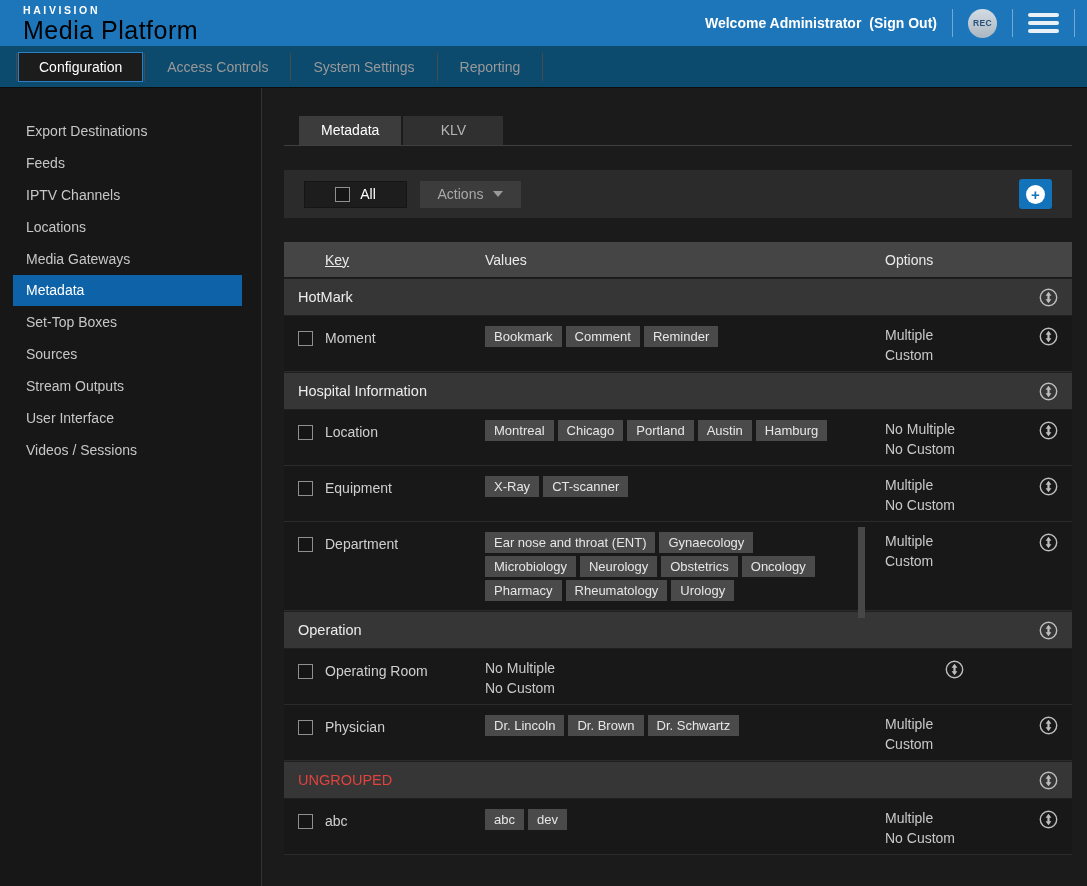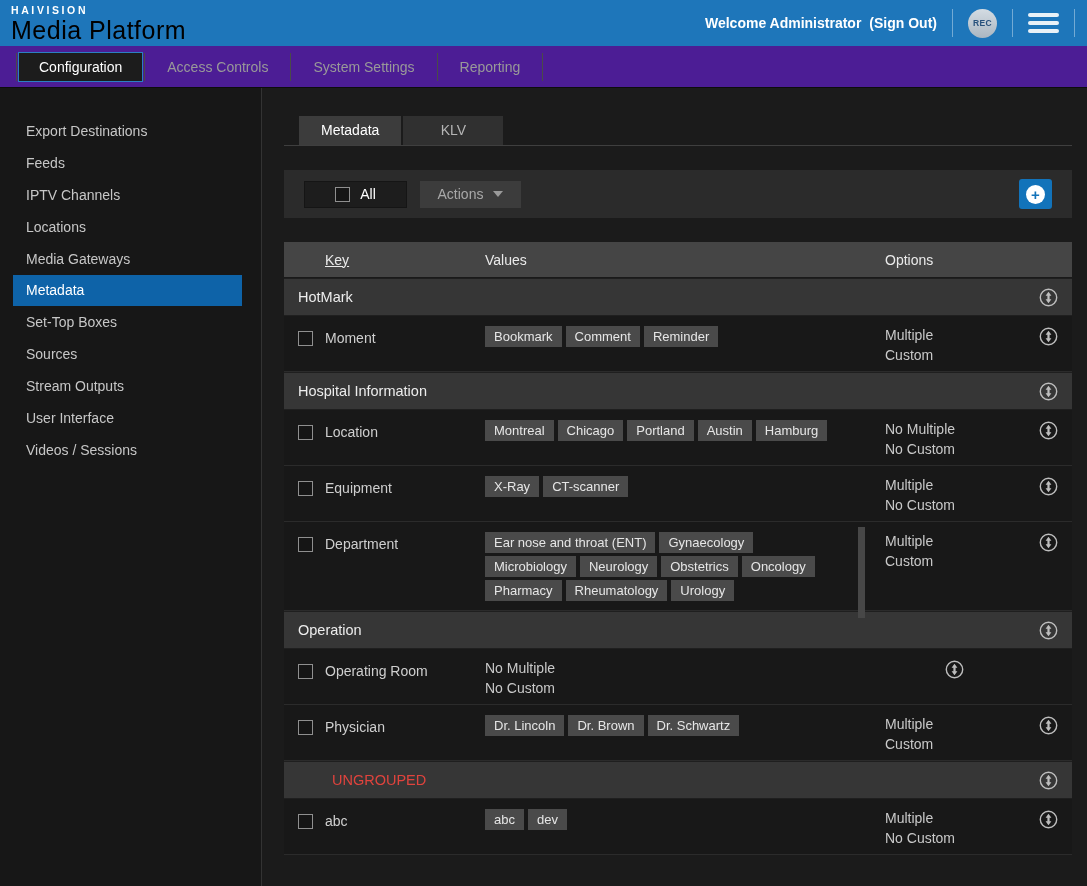--- a/index.html
+++ b/index.html
@@ -2,36 +2,36 @@
 <html style="--header-blue: #1e76ba; --selected-blue: #0e63a8; --add-blue: #1273ba; --ungrouped-red: #e0433d; --tab-active-bg: #3c3c3c; --toolbar-bg: #2b2b2b; --thead-bg: #454545; --group-bg: #363636;"><head>
 <meta charset="utf-8">
 <style>
   * { margin:0; padding:0; box-sizing:border-box; }
   html,body { width:1087px; height:886px; background:#1b1b1b; overflow:hidden;
     font-family:"Liberation Sans","DejaVu Sans",sans-serif; font-size:14px; color:#c9c9c9; }
   .app { width:1087px; height:886px; display:flex; flex-direction:column; }
 
   
   .topbar { height:46px; background:var(--header-blue,#1e76ba); display:flex; align-items:center; flex-shrink:0; }
-  .brand { margin-left:11px; display:flex; flex-direction:column; }
+  .brand { margin-left:23px; display:flex; flex-direction:column; }
   .brand-top { color:#fff; font-size:10.5px; font-weight:bold; letter-spacing:2.6px; line-height:12px; margin-top:2px; }
   .brand-bottom { color:#000000; font-size:25px; font-weight:300; letter-spacing:.5px; line-height:29px; }
   .topbar-right { margin-left:auto; display:flex; align-items:center; }
   .welcome-wrap { color:#fff; font-weight:bold; font-size:14px; }
   .welcome-wrap .signout { margin-left:8px; cursor:pointer; }
   .vdiv { width:1px; height:28px; background:rgba(255,255,255,.38); margin:0 15px; }
   .rec-badge { width:29px; height:29px; border-radius:50%; background:linear-gradient(#d4dce3,#aab6c1);
     color:#27517c; font-size:8.5px; font-weight:bold; display:flex; align-items:center; justify-content:center;
     letter-spacing:.3px; cursor:pointer; }
   .hamburger { background:none; border:none; display:flex; flex-direction:column; gap:4px; cursor:pointer; padding:2px 0; }
   .hamburger span { display:block; width:31px; height:4px; border-radius:2px; background:#e9f1f7; }
   .topbar-right .edge { margin-right:12px; }
 
   
-  .navbar { height:42px; background:#4c1d95; display:flex; align-items:center; padding-left:16px;
+  .navbar { height:42px; background:#0c4a6e; display:flex; align-items:center; padding-left:16px;
     border-bottom:1px solid #0d0d0d; flex-shrink:0; }
   .nav-divider { width:1px; height:28px; background:#4a4a4a; }
   .nav-item { height:30px; line-height:28px; padding:0 20px; margin:0 1px; background:none; border:1px solid transparent;
     color:#999; font-size:14px; font-family:inherit; cursor:pointer; }
   .nav-item.active { border-color:#2b7fc2; background:#1c1c1c; color:#fff; }
 
   
   .main { flex:1; display:flex; min-height:0; }
   .sidebar { width:262px; background:#171717; border-right:1px solid #333; padding-top:27px; flex-shrink:0; }
   .side-item { height:32px; line-height:32px; padding-left:26px; color:#c7c7c7; font-size:14px; cursor:pointer; }
@@ -58,21 +58,21 @@
   .plus-circle { width:19px; height:19px; border-radius:50%; background:#fff; color:var(--add-blue,#1273ba);
     font-weight:bold; font-size:15px; line-height:19px; text-align:center; }
 
   
   .table { margin-top:24px; }
   .grid { display:grid; grid-template-columns:201px 400px 139px 48px; }
   .thead { height:36px; background:var(--thead-bg,#454545); color:#eaeaea; align-items:center; border-bottom:1px solid #1a1a1a; }
   .th-key { padding-left:41px;text-decoration:underline; }
   .group-row { height:38px; background:var(--group-bg,#363636); align-items:center; border-bottom:1px solid #1f1f1f; border-top:1px solid #1f1f1f; }
   .group-name { grid-column:1 / span 3; padding-left:14px; color:#ededed; font-size:14.5px; }
-  .group-row.ungrouped .group-name { color:var(--ungrouped-red,#e0433d);margin-left:34px; }
+  .group-row.ungrouped .group-name { color:var(--ungrouped-red,#e0433d); }
   .move-cell { display:flex; justify-content:center; }
   .data-row { min-height:56px; background:#181818; border-bottom:1px solid #2b2b2b; cursor:pointer; }
   .cell-key { display:flex; align-items:center; gap:12px; padding:14px 0 0 14px; align-self:start; }
   .key-label { color:#cfcfcf; }
   .cell-values { padding:10px 0 6px 0; position:relative; align-self:start; }
   .value-line { height:24px; white-space:nowrap; }
   .tag { display:inline-block; background:#4a4a4a; color:#e6e6e6; font-size:13px; padding:3px 9px; border-radius:0;
     margin-right:4px; vertical-align:top; }
   .v-scrollbar { position:absolute; right:20px; top:5px; width:7px; height:91px; background:#474747; }
   .cell-options { padding-top:9px; line-height:20px; color:#c9c9c9; align-self:start; }

